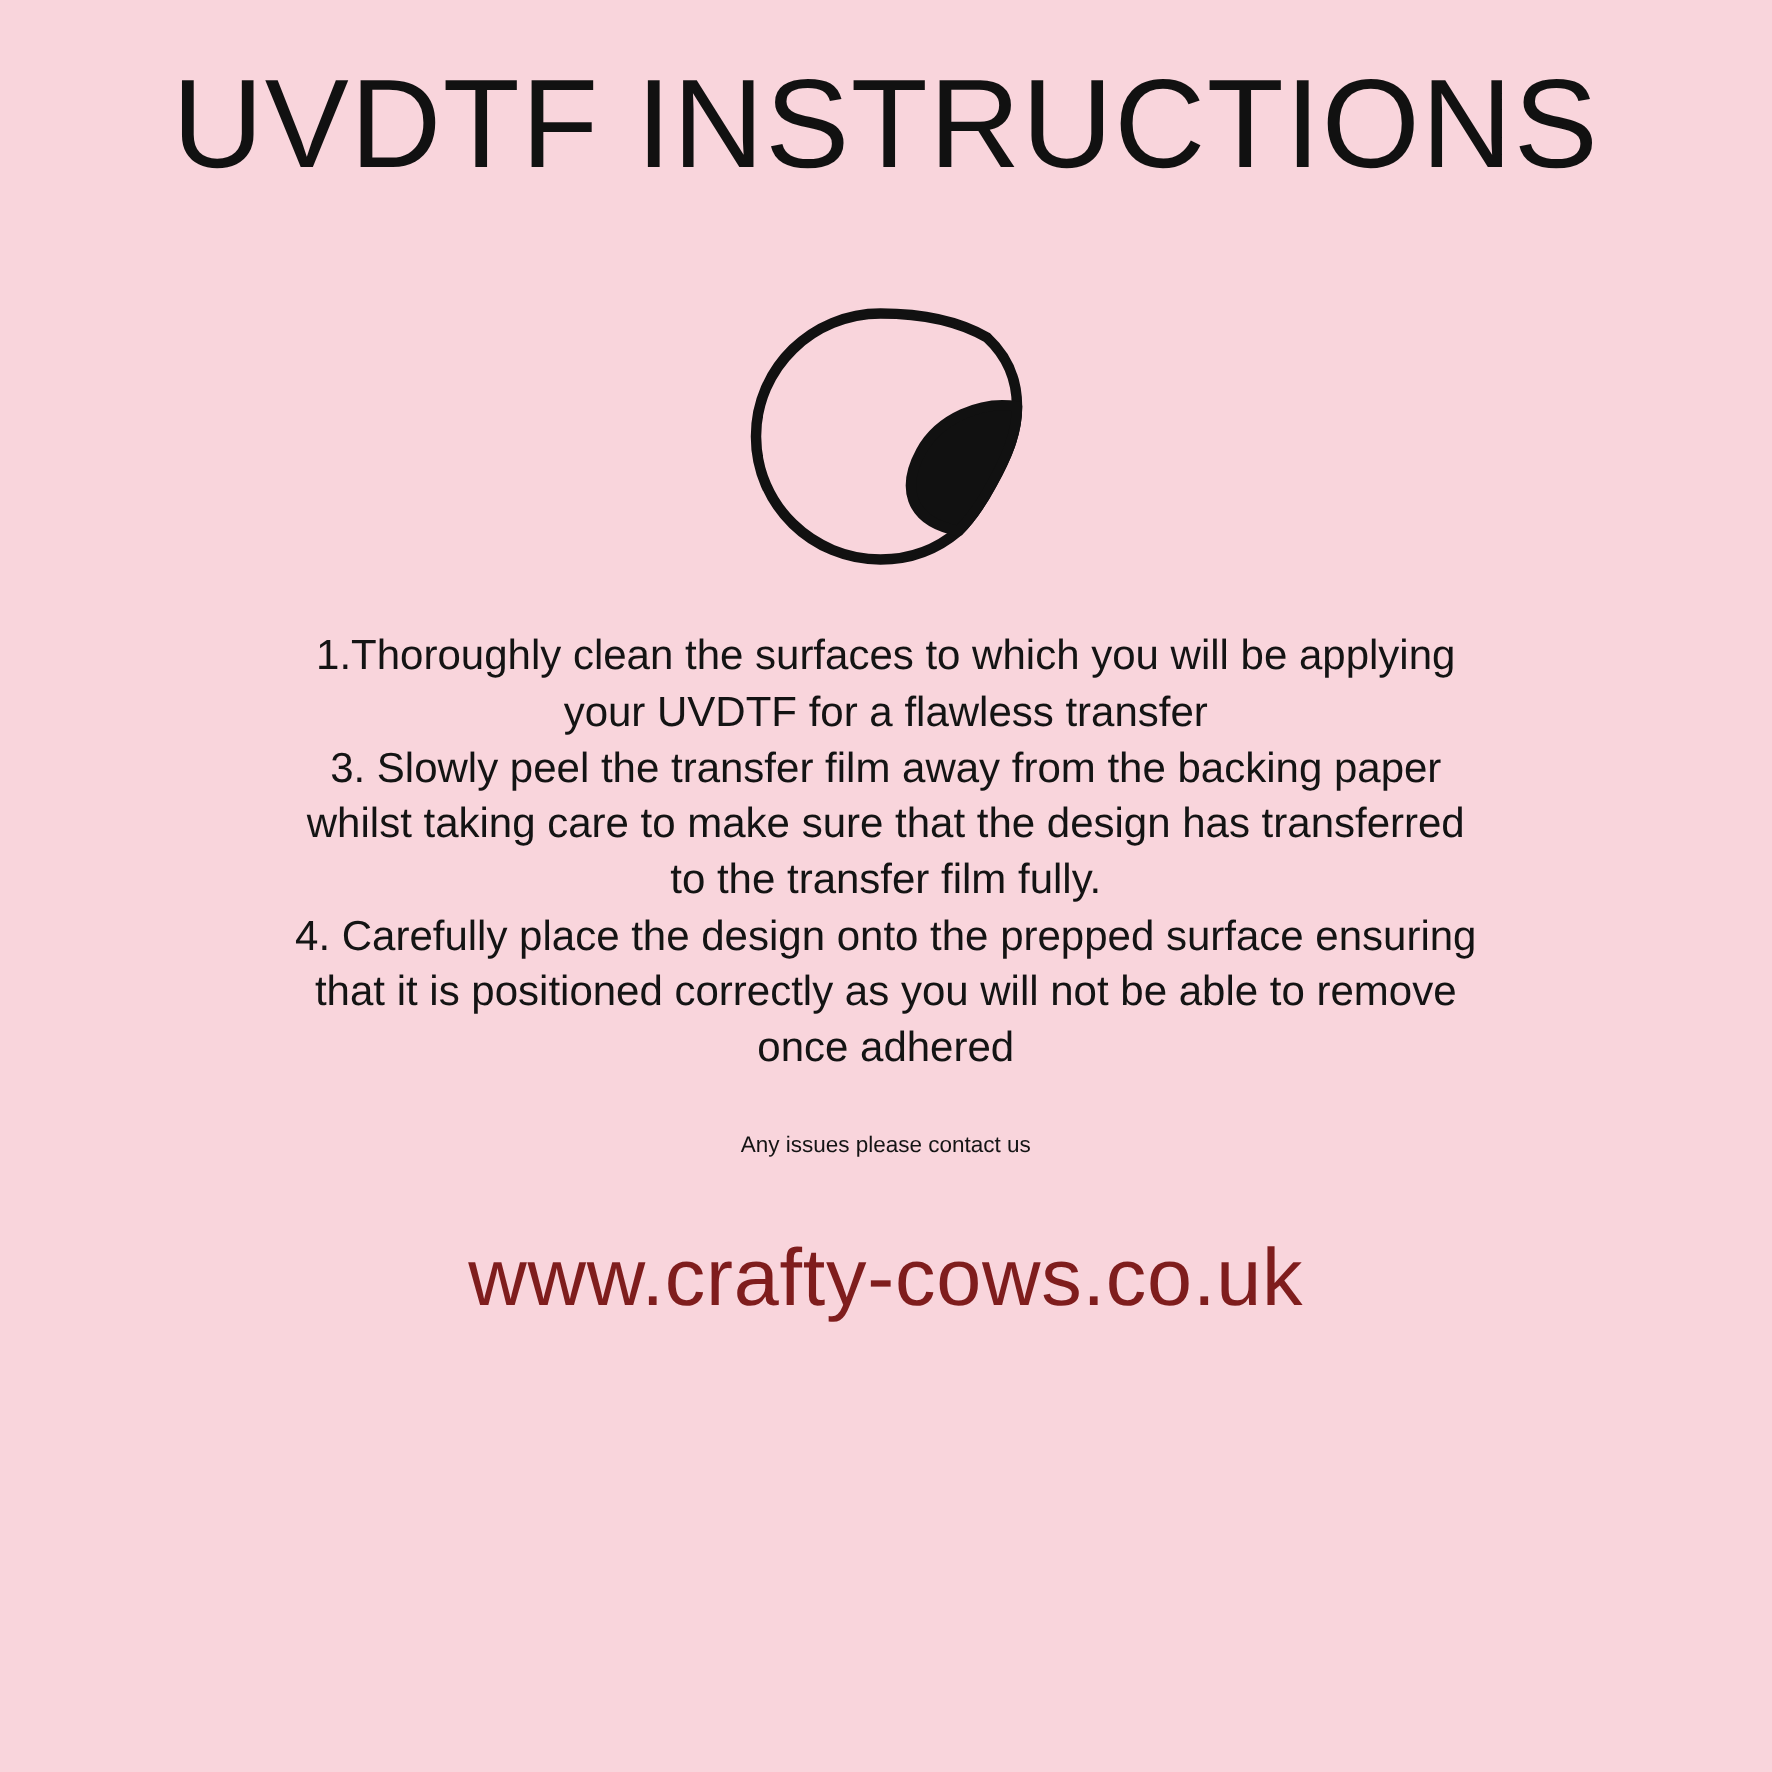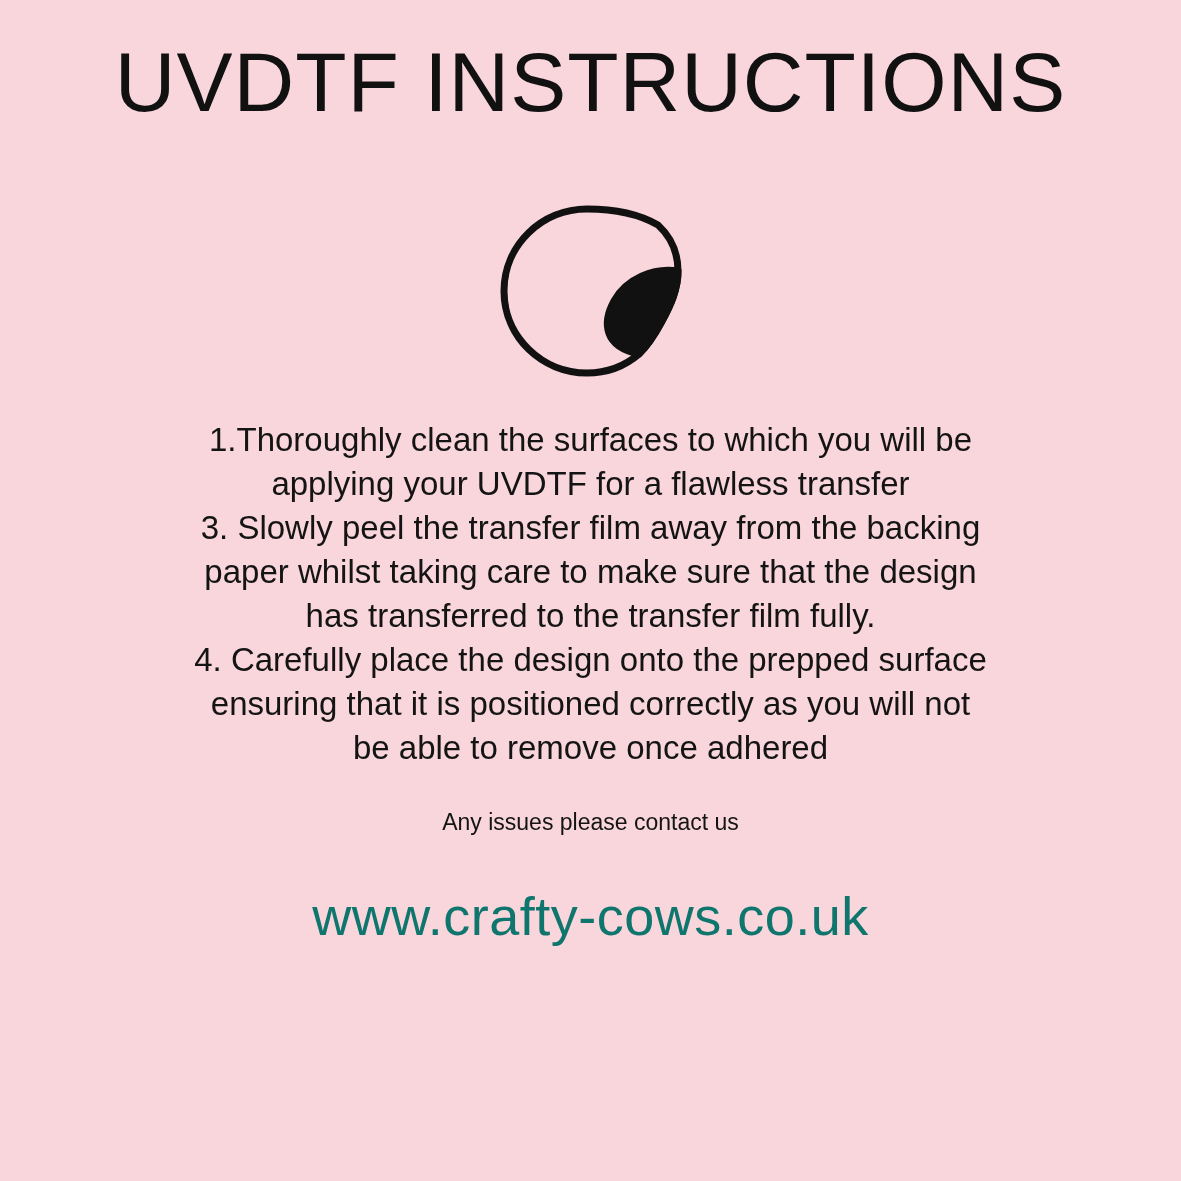--- a/index.html
+++ b/index.html
@@ -38,41 +38,41 @@
     width: 220px;
     height: 200px;
     display: flex;
     justify-content: center;
     align-items: center;
   }
   .steps {
     margin-top: 22px;
     width: 800px;
     text-align: center;
-    font-size: 33px;
+    font-size: 28px;
     line-height: 1.33;
     color: #141414;
   }
   .steps .step {
     margin: 0;
   }
   .contact {
     margin-top: 38px;
     width: 800px;
     text-align: center;
-    font-size: 23px;
+    font-size: 15px;
     line-height: 1.35;
     color: #141414;
   }
   .website {
     margin-top: 46px;
     text-align: center;
     font-size: 54px;
     letter-spacing: 0.5px;
-    color: #0f766e;
+    color: #7f1d1d;
   }
 </style>
 </head>
 <body>
 
 <div class="page">
 
   <h1 class="title">UVDTF INSTRUCTIONS</h1>
 
   <div class="sticker-wrap">

